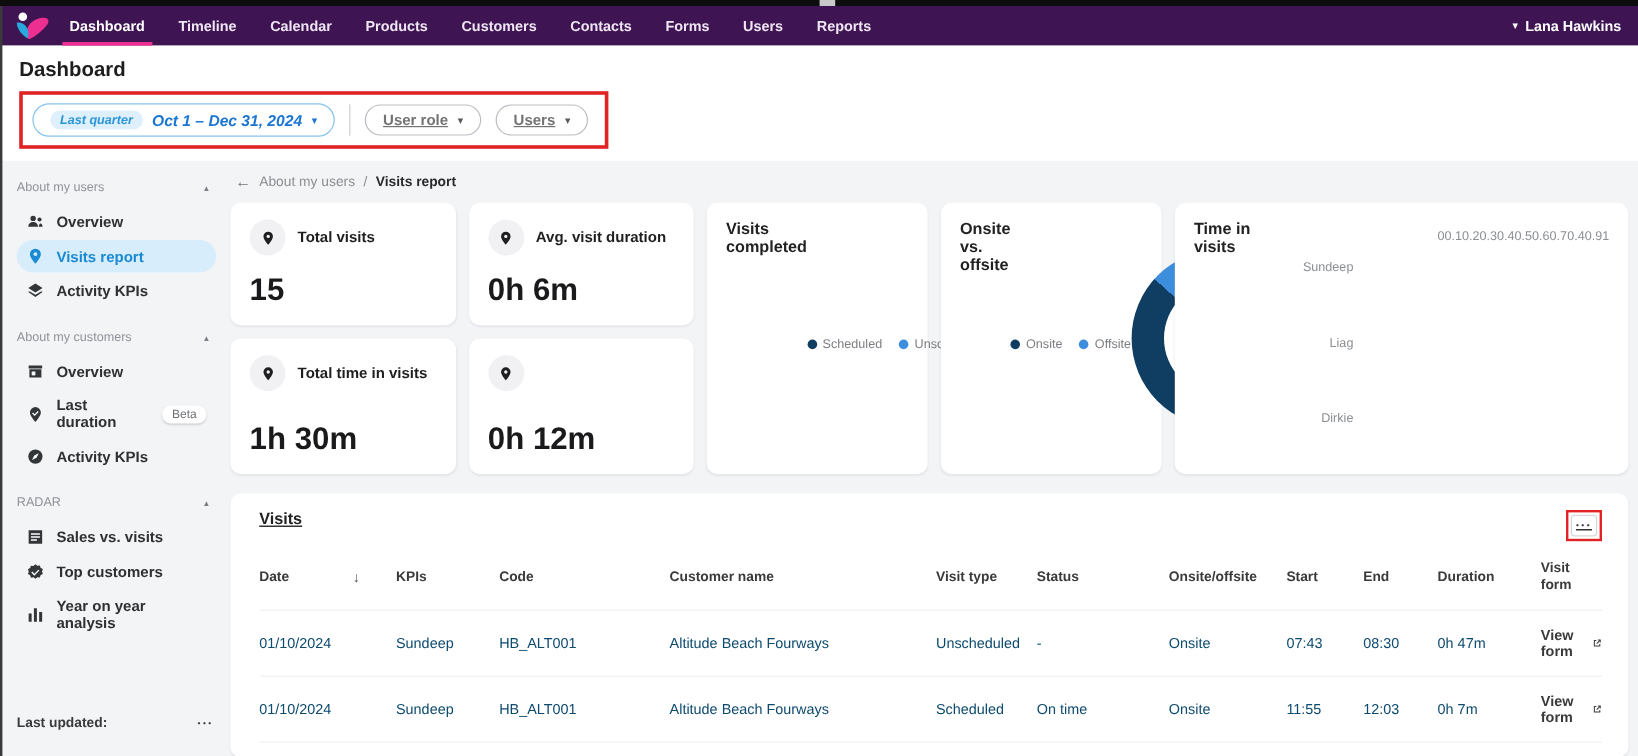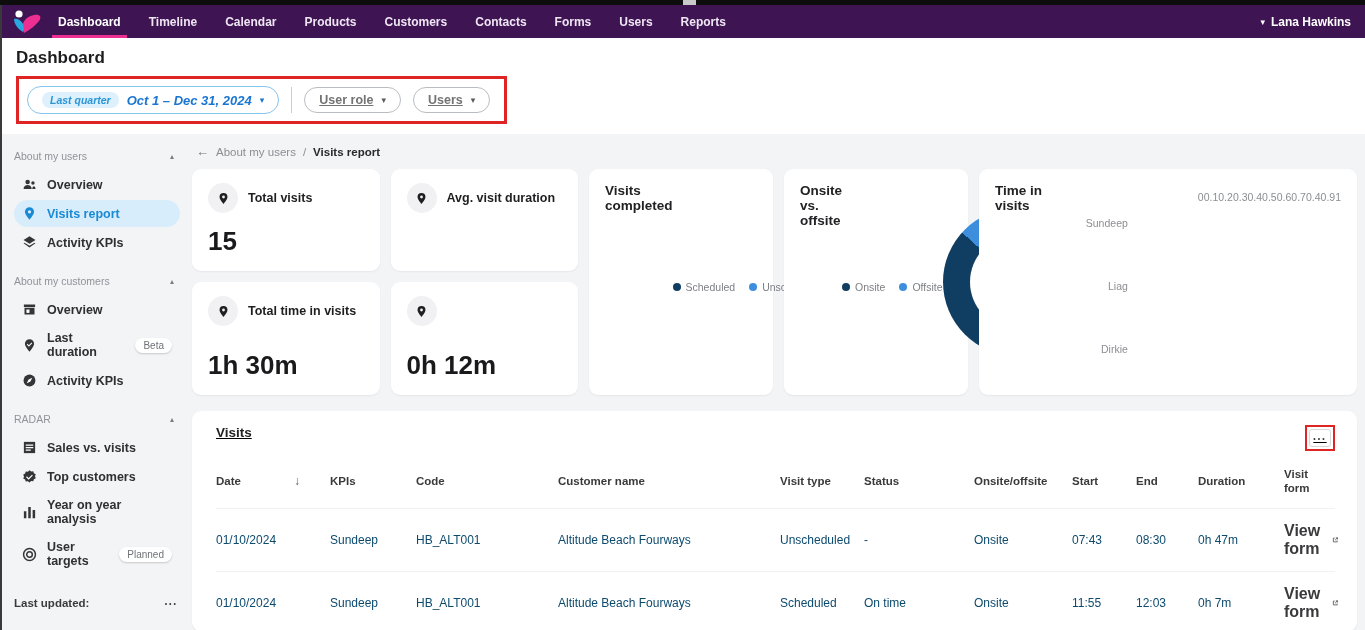--- a/index.html
+++ b/index.html
@@ -87,21 +87,21 @@
   .visits-head { display:flex; justify-content:space-between; align-items:flex-start;text-decoration:underline; }
   .visits-title { font-size:13.5px; font-weight:bold; color:#222224; }
   .menu-annotation { border:2.5px solid #e02424; padding:2px; display:inline-flex; }
   .menu-btn { width:22px; height:18px; border:1px solid #d7d7d9; border-radius:3px; background:#fff; display:flex; align-items:center; justify-content:center; cursor:pointer; }
   .tgrid { display:grid; grid-template-columns:78px 36px 86px 142px 222px 84px 110px 98px 64px 62px 86px auto; align-items:center; }
   .thead { margin-top:16px; padding-bottom:12px; }
   .th { font-size:11.5px; font-weight:bold; color:#3a3a3c; line-height:1.25; }
   .th-sort { font-size:12px; color:#5a5a5c; cursor:pointer; }
   .trow { border-top:1px solid #f1f1f3; padding:13px 0; }
   .td { font-size:12px; color:#0c4a6e; }
-  .view-form { display:flex; align-items:center; gap:6px; font-size:16px; font-weight:bold; color:#3a3a3c; cursor:pointer; }
+  .view-form { display:flex; align-items:center; gap:6px; font-size:12px; font-weight:bold; color:#3a3a3c; cursor:pointer; }
   .view-form svg { stroke:#3a3a3c; }
 </style>
 </head>
 <body>
 
 <div class="top-edge">
   <div class="top-notch"></div>
 </div>
 <div class="left-edge"></div>
 
@@ -223,28 +223,20 @@
           <path d="m7.8 11.7 2.8 2.8 5.4-5.4 1.3 1.3-6.7 6.7-4.1-4.1z" fill="#fff"></path>
         </svg>
       <span class="silabel">Top customers</span>
     </div>
     <div class="side-item">
       <svg width="15" height="15" viewBox="0 0 24 24">
           <path d="M3 10h4v11H3zm7-7h4v18h-4zm7 5h4v13h-4z"></path>
         </svg>
       <span class="silabel">Year on year analysis</span>
     </div>
-    <div class="side-item">
-      <svg width="15" height="15" viewBox="0 0 24 24">
-          <circle cx="12" cy="12" r="9.5" fill="none" stroke="#333639" stroke-width="2.4"></circle>
-          <circle cx="12" cy="12" r="4.5" fill="none" stroke="#333639" stroke-width="2.4"></circle>
-        </svg>
-      <span class="silabel">User targets</span>
-      <span class="side-badge">Planned</span>
-    </div>
     <div class="side-footer">
       <span class="side-footer-label">Last updated:</span>
       <span class="dots">•••</span>
     </div>
   </aside>
 
   <main class="main">
     <div class="breadcrumb">
       <span class="back">←</span>
       <span>About my users</span>
@@ -267,20 +259,21 @@
         </div>
         <div class="card kpi-card">
           <div class="kpi-top">
             <span class="kpi-icon">
                 <svg width="13" height="13" viewBox="0 0 24 24" fill="#1f1f21">
                   <path d="M12 2a7.3 7.3 0 0 0-7.3 7.3C4.7 14 12 22 12 22s7.3-8 7.3-12.7A7.3 7.3 0 0 0 12 2zm0 9.8a2.6 2.6 0 1 1 0-5.2 2.6 2.6 0 0 1 0 5.2z"></path>
                 </svg>
               </span>
             <span class="kpi-label">Avg. visit duration</span>
           </div>
+          <div class="kpi-value">0h 6m</div>
         </div>
         <div class="card kpi-card">
           <div class="kpi-top">
             <span class="kpi-icon">
                 <svg width="13" height="13" viewBox="0 0 24 24" fill="#1f1f21">
                   <path d="M12 2a7.3 7.3 0 0 0-7.3 7.3C4.7 14 12 22 12 22s7.3-8 7.3-12.7A7.3 7.3 0 0 0 12 2zm0 9.8a2.6 2.6 0 1 1 0-5.2 2.6 2.6 0 0 1 0 5.2z"></path>
                 </svg>
               </span>
             <span class="kpi-label">Total time in visits</span>
           </div>

